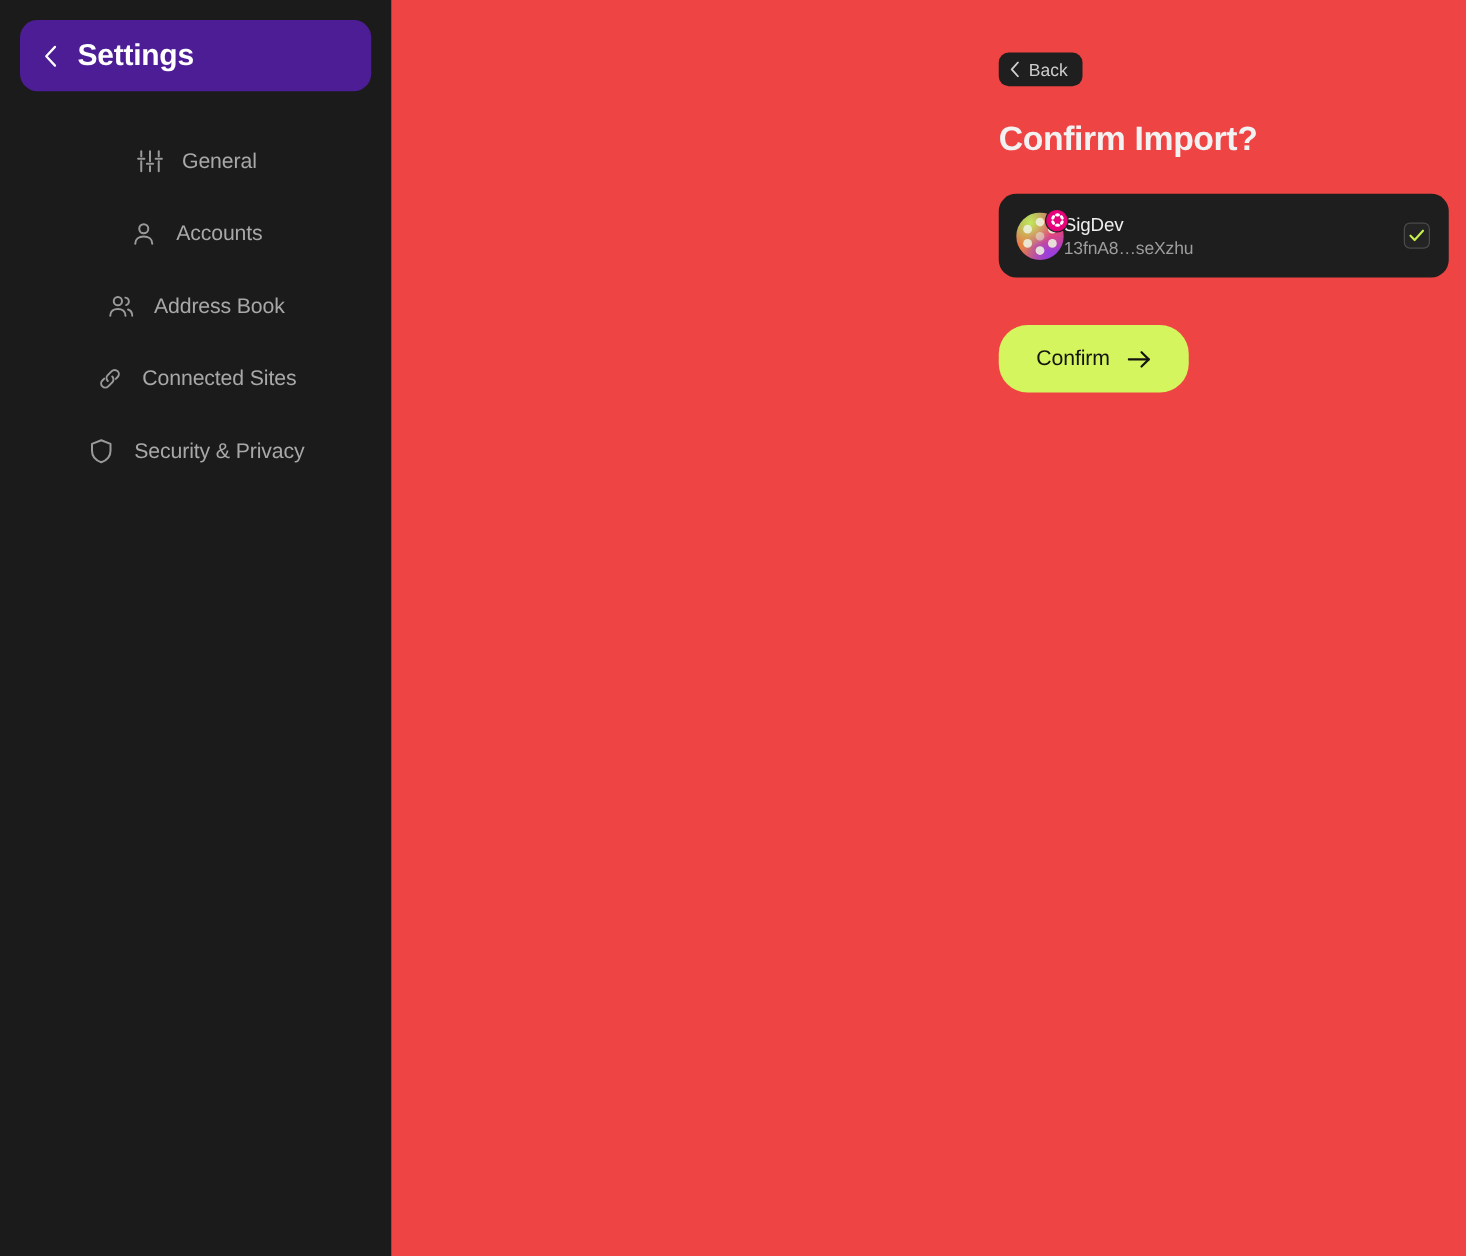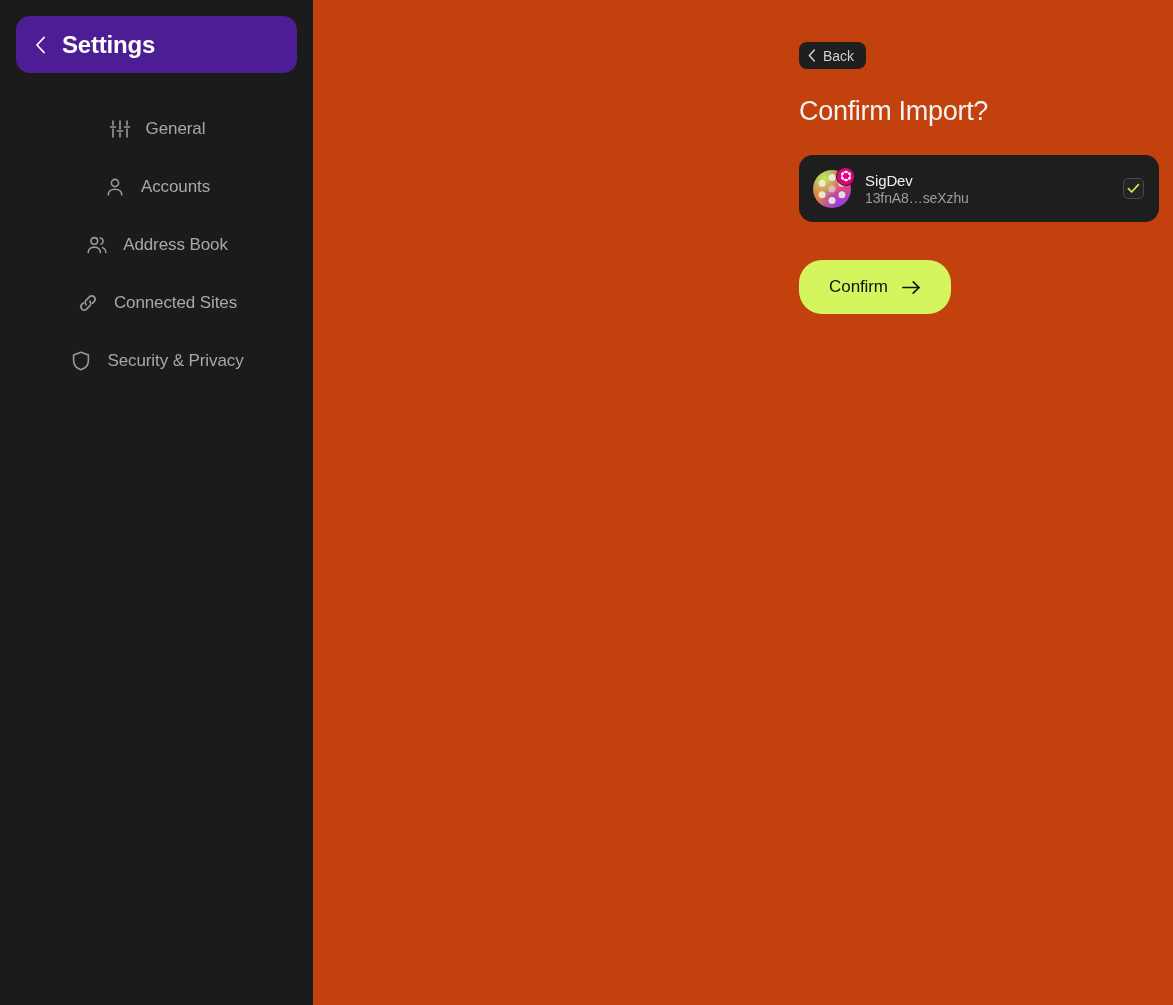--- a/index.html
+++ b/index.html
@@ -108,21 +108,21 @@
   .nav-label {
     font-size: 17px;
     color: #a8a8a8;
     letter-spacing: -0.1px;
   }
 
   
   .main {
     flex: 1;
     height: 100%;
-    background: #c2410c;
+    background: #ef4444;
     position: relative;
     padding: 42px 0 0 486px;
   }
 
   .back-btn {
     display: inline-flex;
     align-items: center;
     gap: 7px;
     height: 27px;
     padding: 0 12px 0 9px;
@@ -132,35 +132,35 @@
     color: #cfcfcf;
   }
   .back-label {
     font-size: 14px;
     color: #cfcfcf;
   }
 
   .page-title {
     margin-top: 27px;
     font-size: 27px;
-    font-weight: normal;
+    font-weight: bold;
     color: #f2f2f2;
     letter-spacing: -0.3px;
   }
 
   .account-card {
     margin-top: 28px;
     width: 360px;
     height: 67px;
     background: #1e1e1e;
     border-radius: 14px;
     display: flex;
     align-items: center;
     padding: 0 15px 0 14px;
-    gap: 14px;
+    gap: 0;
     cursor: pointer;
   }
 
   .avatar-wrap {
     position: relative;
     width: 38px;
     height: 38px;
     flex: 0 0 38px;
   }
   .avatar {

